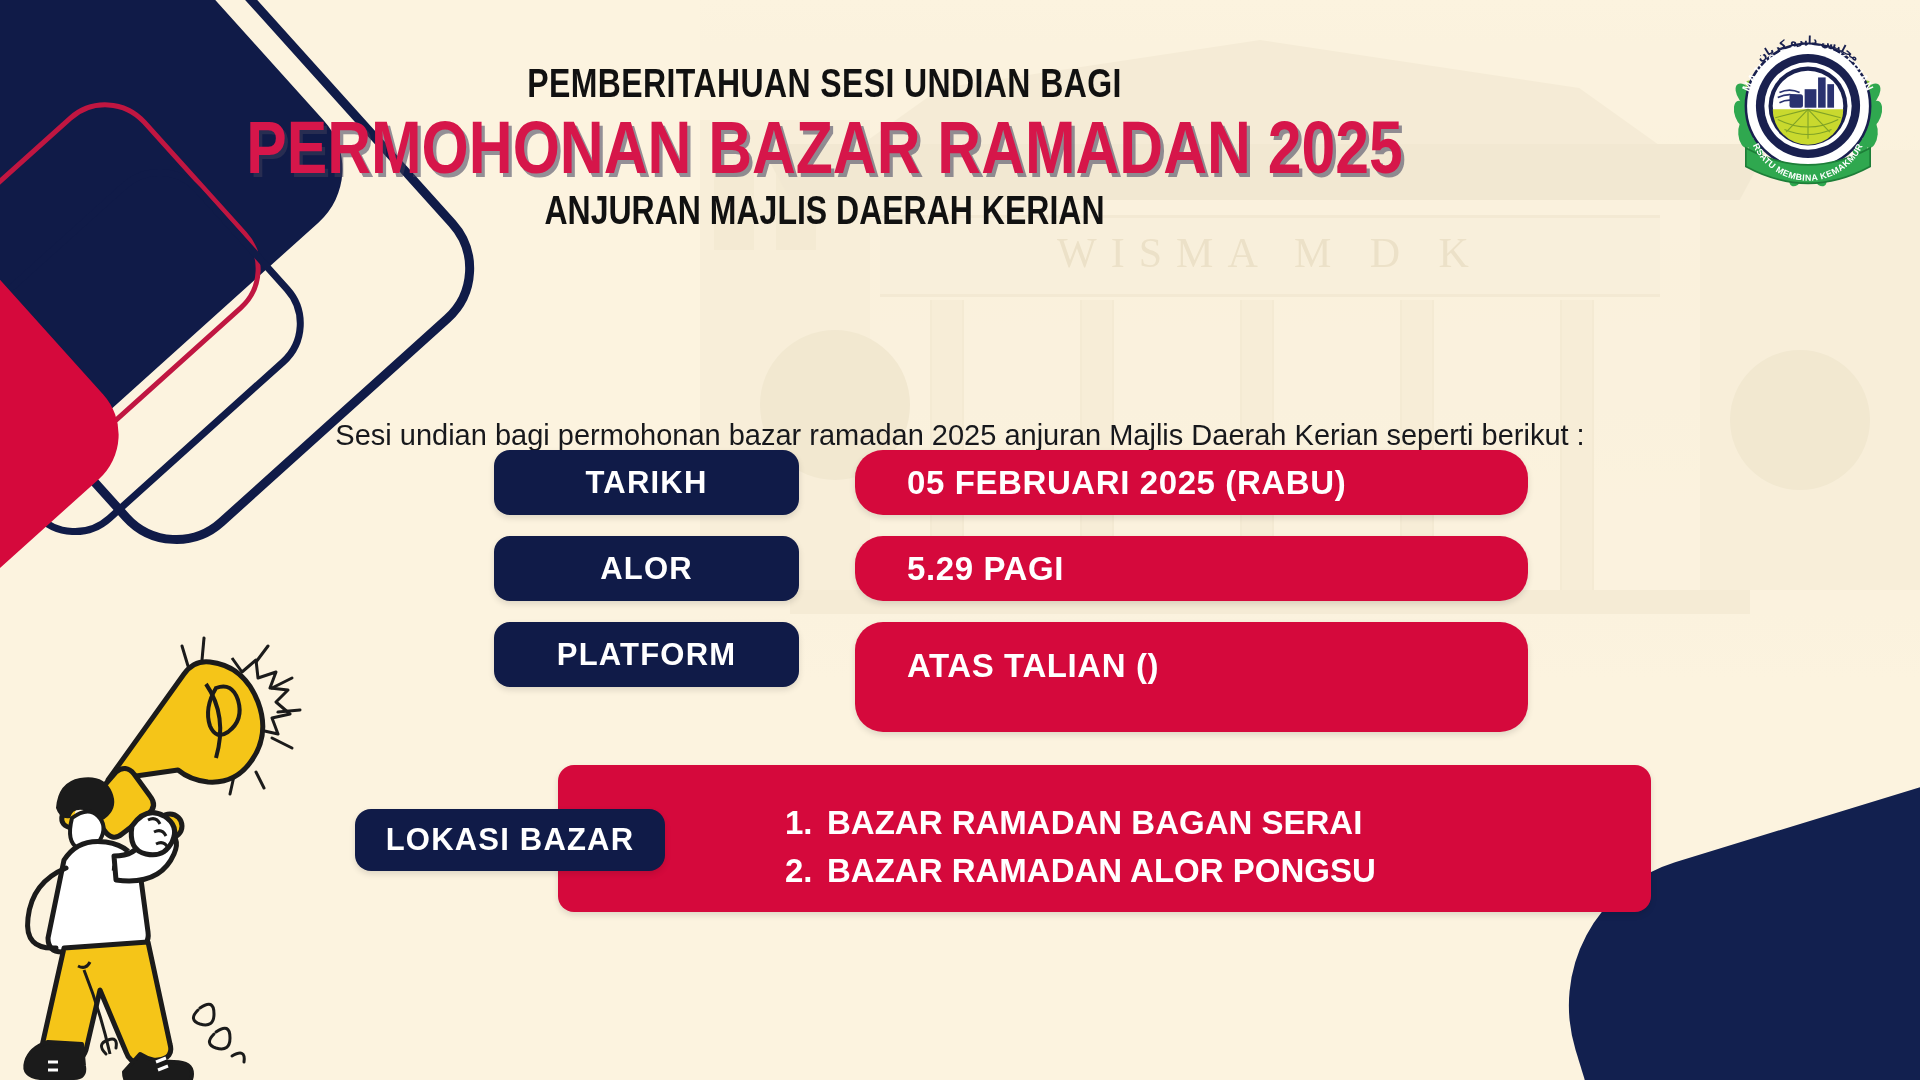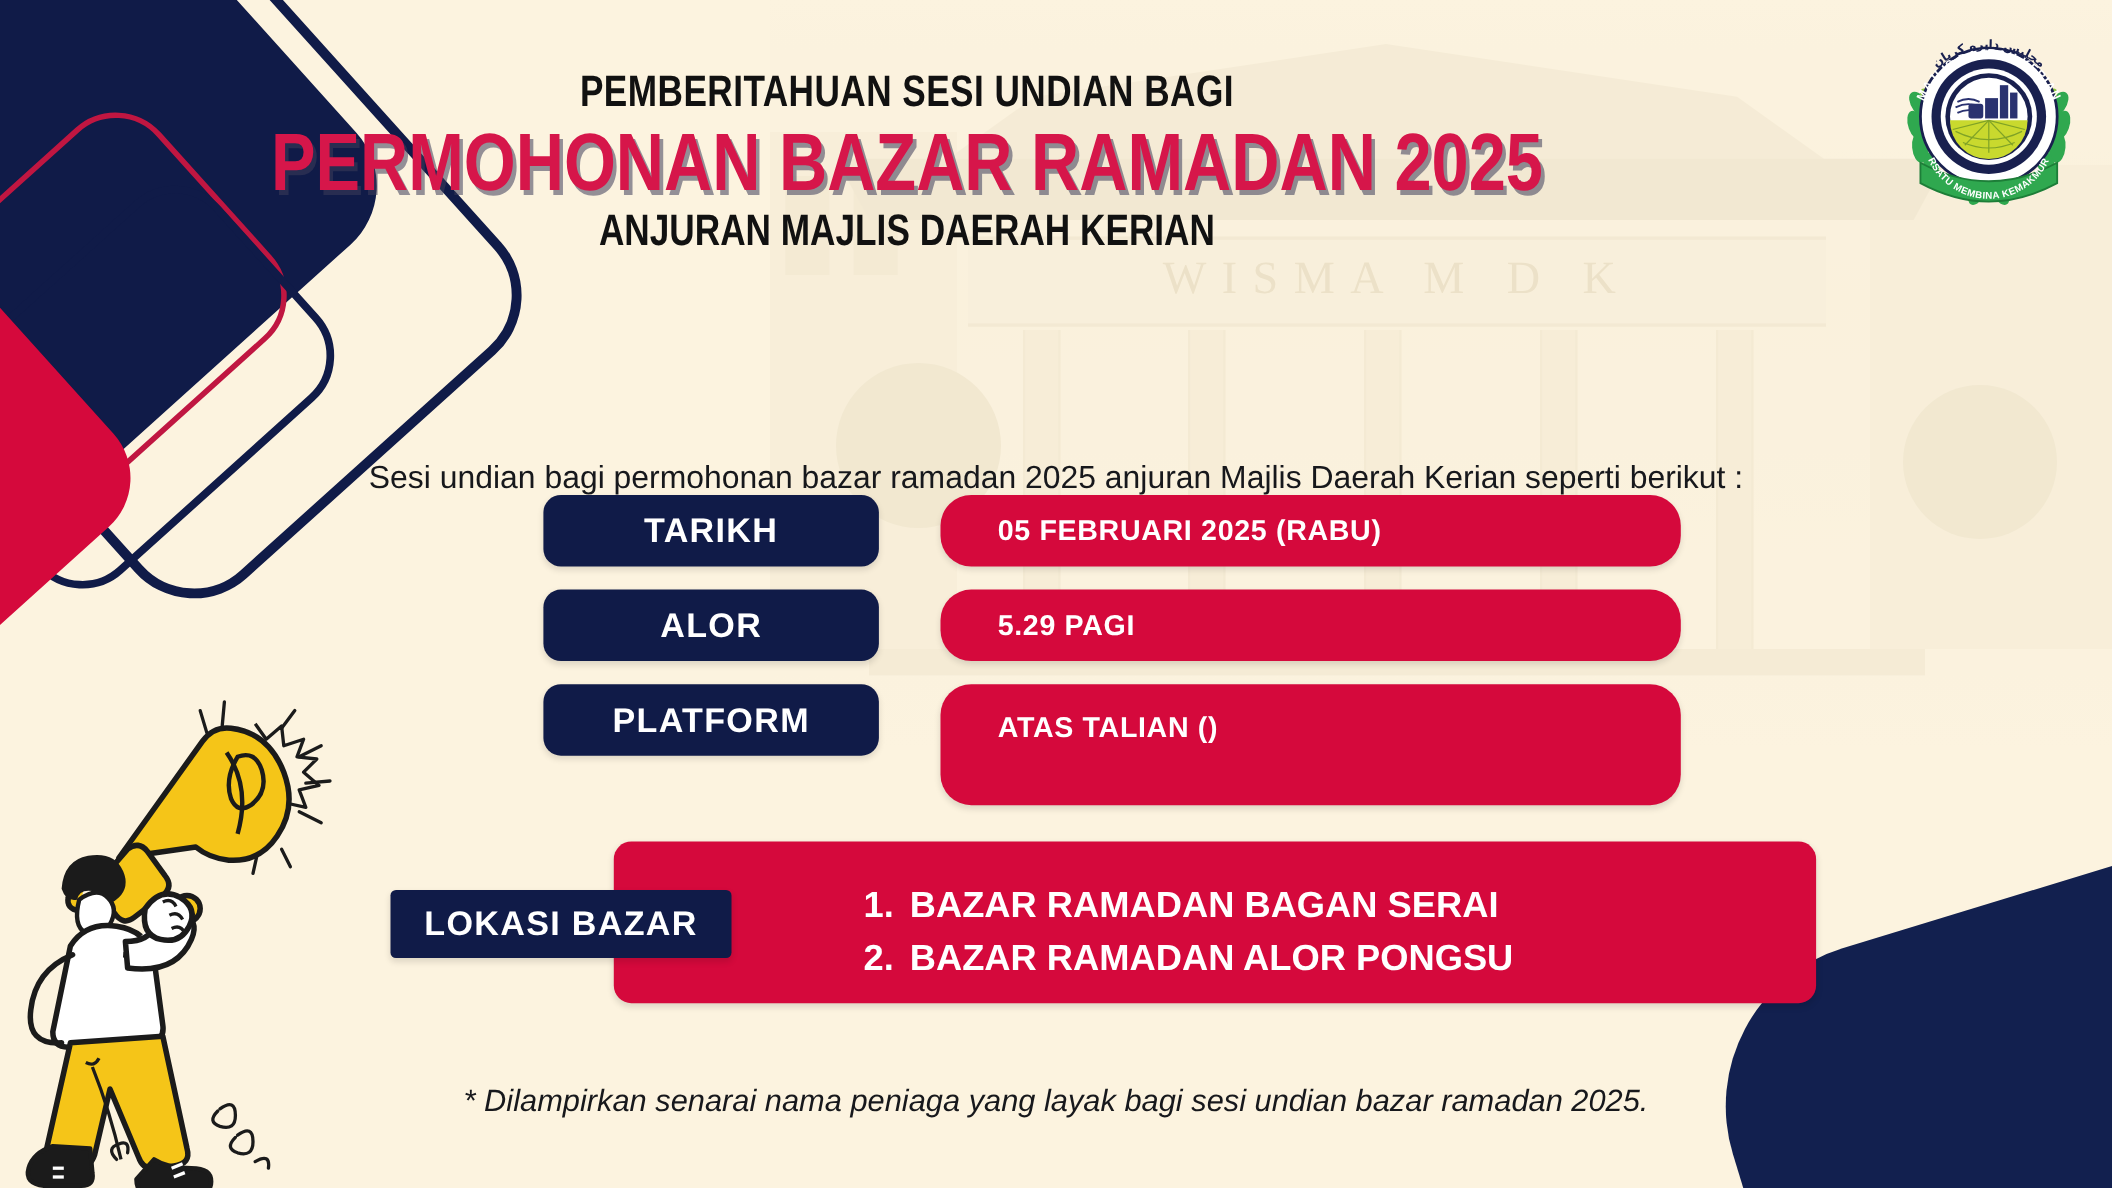--- a/index.html
+++ b/index.html
@@ -76,40 +76,40 @@
     border-radius:16px;text-align:center;
     font-family:"Liberation Sans Narrow","Liberation Sans",sans-serif;font-weight:bold;
     font-size:31px;letter-spacing:1.2px;
     display:flex;align-items:center;justify-content:center;
     box-shadow:0 3px 6px rgba(0,0,0,.12);
   }
   .value{
     position:absolute;left:815px;width:673px;background:#D5093C;color:#FFFFFF;
     border-radius:28px;
     font-family:"Liberation Sans Narrow","Liberation Sans",sans-serif;font-weight:bold;
-    font-size:26px;letter-spacing:.6px;
+    font-size:33px;letter-spacing:.6px;
     display:flex;align-items:center;padding-left:52px;box-sizing:border-box;
     box-shadow:0 3px 6px rgba(0,0,0,.12);
   }
   .value em{font-style:italic;font-weight:bold;}
 
   .r1 .label,.r1 .value{top:0;height:65px;}
   .r2 .label,.r2 .value{top:0;height:65px;}
   .r3 .label{top:0;height:65px;}
   .r3 .value{top:0;height:110px;align-items:flex-start;padding-top:24px;line-height:1.22;}
 
   
   .loc-wrap{position:absolute;left:0;top:765px;width:1920px;height:160px;}
   .loc-red{
     position:absolute;left:558px;top:0;width:1093px;height:147px;background:#D5093C;
     border-radius:16px;box-shadow:0 3px 6px rgba(0,0,0,.12);
   }
   .loc-label{
     position:absolute;left:355px;top:44px;width:310px;height:62px;background:#101B48;color:#FFFFFF;
-    border-radius:5px;display:flex;align-items:center;justify-content:center;
+    border-radius:16px;display:flex;align-items:center;justify-content:center;
     font-family:"Liberation Sans Narrow","Liberation Sans",sans-serif;font-weight:bold;
     font-size:31px;letter-spacing:1.2px;box-shadow:0 3px 6px rgba(0,0,0,.12);
   }
   .loc-list{position:absolute;left:785px;top:34px;color:#FFFFFF;
     font-family:"Liberation Sans Narrow","Liberation Sans",sans-serif;font-weight:bold;font-size:33px;
     line-height:1.45;}
   .loc-item{white-space:nowrap;}
   .loc-num{display:inline-block;width:42px;}
 
   
@@ -255,21 +255,20 @@
     <div class="loc-list">
       <div class="loc-item">
         <span class="loc-num">1.</span><span>BAZAR RAMADAN BAGAN SERAI</span>
       </div>
       <div class="loc-item">
         <span class="loc-num">2.</span><span>BAZAR RAMADAN ALOR PONGSU</span>
       </div>
     </div>
   </div>
 
-  <div class="footnote">* Dilampirkan senarai nama peniaga yang layak bagi sesi undian bazar ramadan 2025.</div>
 
   <div style="position:absolute;left:20px;top:630px;width:330px;height:450px;">
     <svg viewBox="0 0 330 450" width="330" height="450" aria-hidden="true">
 
       <g stroke="#1B1B1B" stroke-width="3" fill="none" stroke-linecap="round">
         <path d="M 168 36 l -6 -20"></path>
         <path d="M 182 30 l 2 -22"></path>
         <path d="M 236 32 l 12 -16"></path>
         <path d="M 252 58 l 20 -10"></path>
         <path d="M 258 82 l 22 -2"></path>

